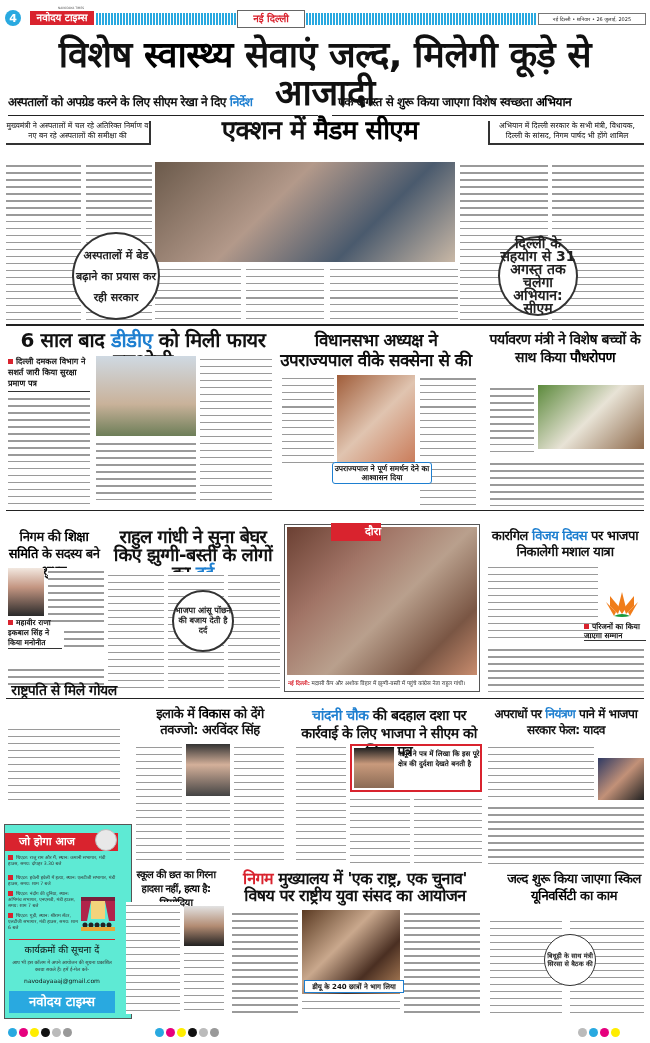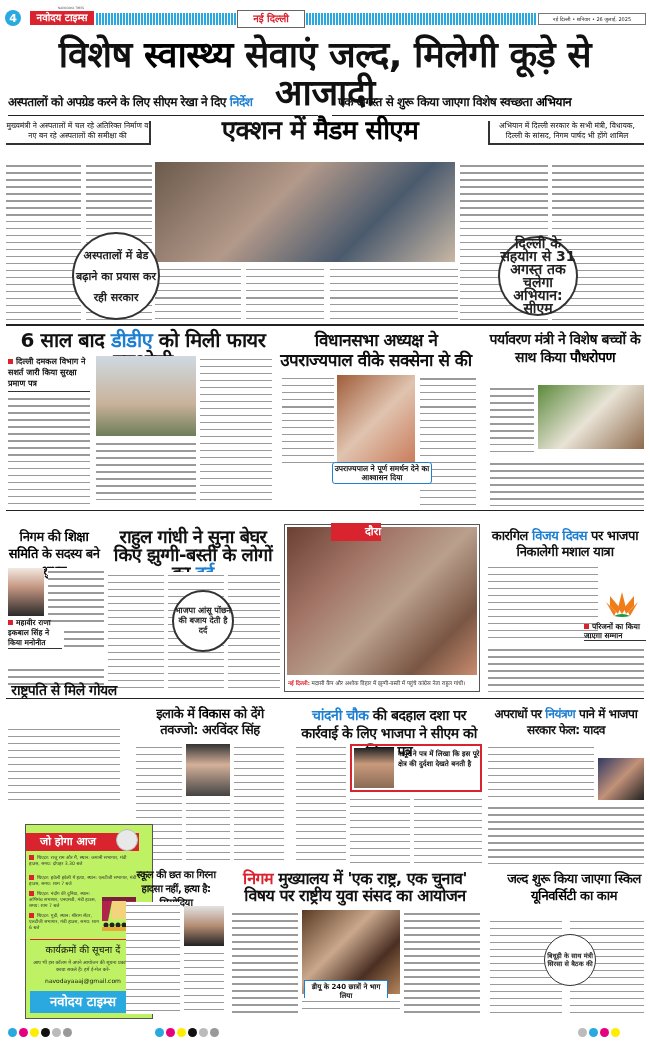--- a/index.html
+++ b/index.html
@@ -153,21 +153,21 @@
 <div class="abs lines" style="left:350px;top:796px;width:60px;height:68px"></div>
 <div class="abs lines" style="left:414px;top:796px;width:68px;height:68px"></div>
 
 <div class="abs hl" style="left:488px;top:706px;width:156px;font-size:12px;line-height:16px">
   <span>अपराधों पर </span><span class="blue">नियंत्रण</span><span> पाने में भाजपा सरकार फेल: यादव</span>
 </div>
 <div class="abs lines" style="left:488px;top:744px;width:106px;height:58px"></div>
 <div class="abs photo" style="left:598px;top:758px;width:46px;height:42px;background:linear-gradient(135deg,#2f3a63,#c29178 50%,#222)"></div>
 <div class="abs lines" style="left:488px;top:804px;width:156px;height:60px"></div>
 
-<div class="abs" style="left:25px;top:824px;width:128px;height:195px;border:1px solid #555;background:#bef264">
+<div class="abs" style="left:4px;top:824px;width:128px;height:195px;border:1px solid #555;background:#5eead4">
   <div class="abs" style="left:0;top:8px;width:113px;height:18px;background:#d9232e;color:#fff;font-weight:bold;font-size:11px;line-height:18px;padding-left:14px">जो होगा आज</div>
   <div class="abs" style="left:90px;top:4px;width:22px;height:22px;border-radius:50%;background:#e8e8e8;border:1px solid #bbb"></div>
   <div class="abs bullet" style="left:3px;top:30px;width:108px;font-size:4.6px;line-height:6px;color:#333">थिएटर: राजू राम और मैं, स्थान: कमानी सभागार, मंडी हाउस, समय: दोपहर 3.30 बजे</div>
   <div class="abs bullet" style="left:3px;top:50px;width:108px;font-size:4.6px;line-height:6px;color:#333">थिएटर: हवेली हवेली में हत्या, स्थान: एलटीजी सभागार, मंडी हाउस, समय: शाम 7 बजे</div>
   <div class="abs bullet" style="left:3px;top:66px;width:72px;font-size:4.6px;line-height:6px;color:#333">थिएटर: नंदोंग की दुनिया, स्थान: अभिमंच सभागार, एनएसडी, मंडी हाउस, समय: शाम 7 बजे</div>
   <div class="abs bullet" style="left:3px;top:88px;width:72px;font-size:4.6px;line-height:6px;color:#333">थिएटर: गुड़ी, स्थान: श्रीराम सेंटर, एलटीजी सभागार, मंडी हाउस, समय: शाम 6 बजे</div>
   <div class="abs" style="left:76px;top:72px;width:34px;height:34px">
     <svg viewBox="0 0 34 34" width="34" height="34">
         <rect x="0" y="0" width="34" height="4" fill="#7a1f3c"></rect>
         <path d="M0 4 L10 4 L6 24 L0 24 Z" fill="#b0244a"></path>
@@ -195,21 +195,21 @@
 </div>
 <div class="abs lines" style="left:126px;top:902px;width:54px;height:112px"></div>
 <div class="abs photo" style="left:184px;top:906px;width:40px;height:40px;background:linear-gradient(180deg,#e2e2e2,#b38c73 50%,#222)"></div>
 <div class="abs lines" style="left:184px;top:950px;width:40px;height:64px"></div>
 
 <div class="abs hl" style="left:230px;top:870px;width:250px;font-size:16px;line-height:17px">
   <span class="red">निगम</span><span> मुख्यालय में 'एक राष्ट्र, एक चुनाव' विषय पर राष्ट्रीय युवा संसद का आयोजन</span>
 </div>
 <div class="abs lines" style="left:232px;top:910px;width:66px;height:104px"></div>
 <div class="abs photo" style="left:302px;top:910px;width:98px;height:84px;background:linear-gradient(135deg,#5a3a22,#c9a88d 40%,#4a2f22 70%,#b6865c)"></div>
-<div class="abs" style="left:304px;top:980px;width:84px;font-size:7px;font-weight:bold;background:#fff;border:1px solid #1e7fd0;text-align:center;color:#111;padding:1px">डीयू के 240 छात्रों ने भाग लिया</div>
+<div class="abs" style="left:304px;top:980px;width:100px;font-size:7px;font-weight:bold;background:#fff;border:1px solid #1e7fd0;text-align:center;color:#111;padding:1px">डीयू के 240 छात्रों ने भाग लिया</div>
 <div class="abs lines" style="left:302px;top:998px;width:98px;height:16px"></div>
 <div class="abs lines" style="left:404px;top:910px;width:76px;height:104px"></div>
 
 <div class="abs hl" style="left:496px;top:870px;width:156px;font-size:13px;line-height:17px">
   <span>जल्द शुरू किया जाएगा स्किल </span><span class="green">यूनिवर्सिटी</span><span> का काम</span>
 </div>
 <div class="abs lines" style="left:490px;top:918px;width:72px;height:96px"></div>
 <div class="abs lines" style="left:570px;top:918px;width:74px;height:96px"></div>
 <div class="abs circle-box" style="left:544px;top:934px;width:52px;height:52px;font-size:6.5px;line-height:8px;border-width:1.5px">बिधूड़ी के साथ मंत्री सिरसा से बैठक की</div>
 

